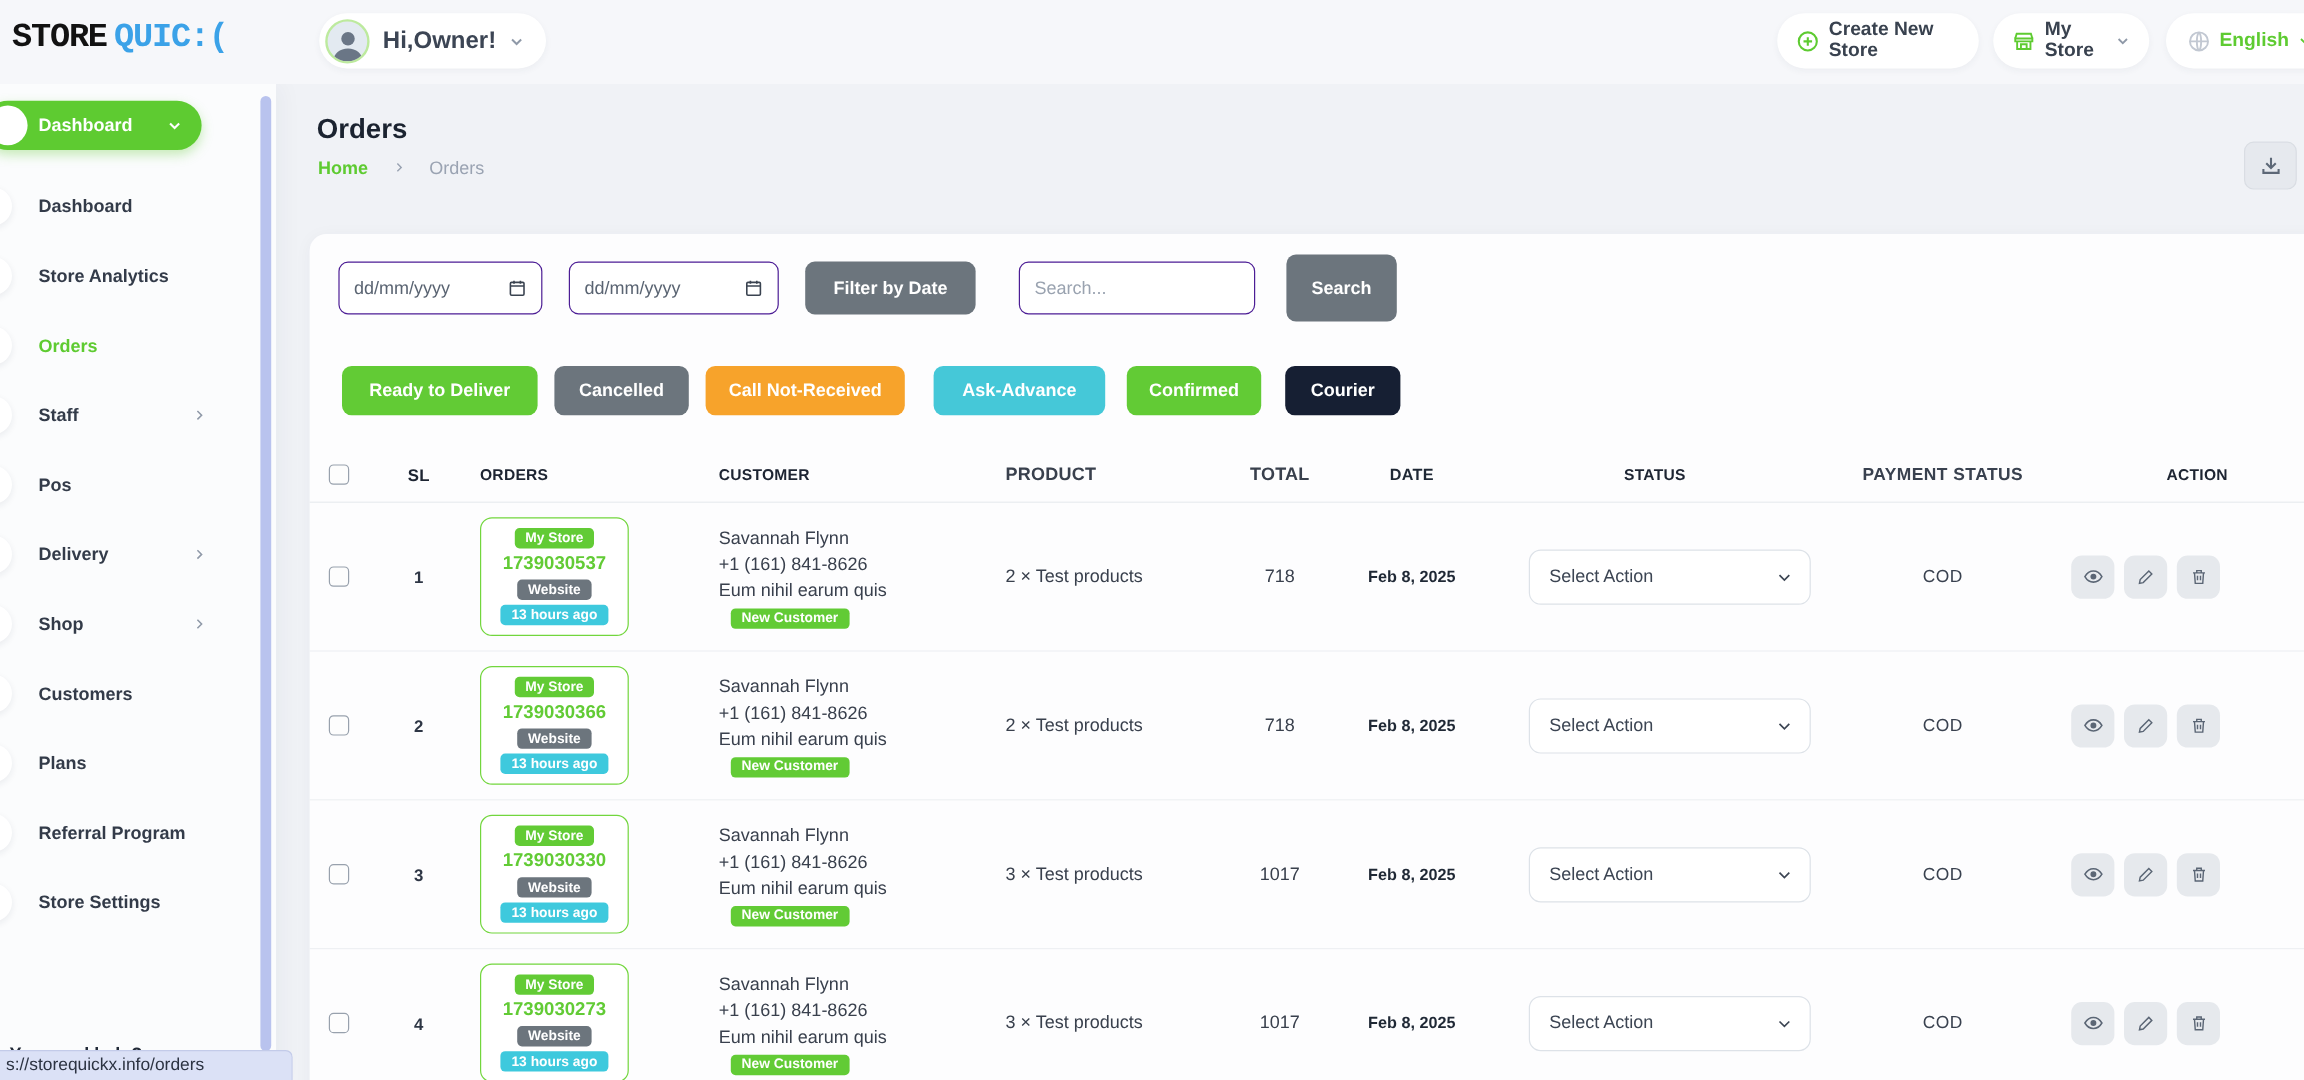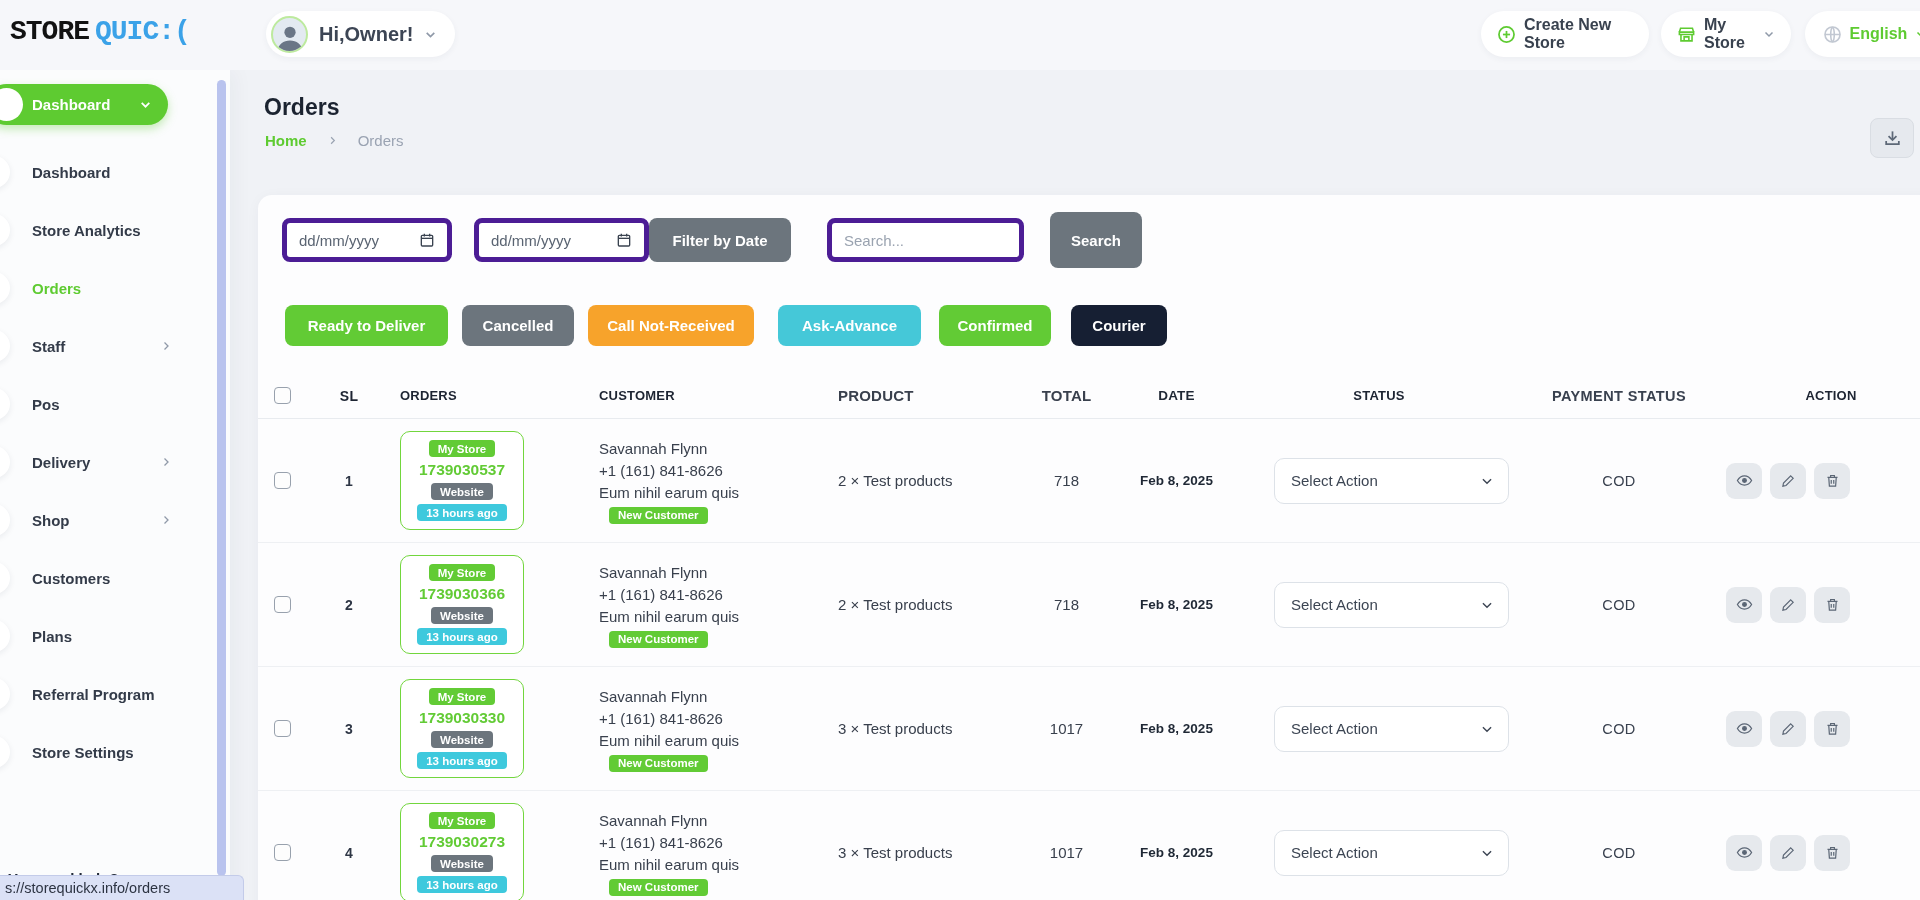--- a/index.html
+++ b/index.html
@@ -45,26 +45,26 @@
   .breadcrumb { position:absolute; left:35px; top:62px; font-size:15px; display:flex; align-items:center; gap:20px; }
   .bc-home { color:#5ecb31; font-weight:600; cursor:pointer; }
   .bc-sep { color:#9aa3b2; }
   .bc-cur { color:#9aa3b2; }
   .download-btn { position:absolute; right:6px; top:48px; width:44px; height:40px; background:#e6e9ee; border:1px solid #d9dde3; border-radius:8px; display:flex; align-items:center; justify-content:center; color:#5d6877; cursor:pointer; }
 
   .card { position:absolute; left:28px; top:125px; right:-16px; bottom:-20px; background:#fdfdfe; border-radius:14px 0 0 0; box-shadow:0 2px 14px rgba(30,40,70,.04); }
 
   
   .filters { position:absolute; left:24px; top:17px; display:flex; align-items:center; }
-  .input-box { height:44px; border:5px solid #4c1d95; border-radius:8px; background:#fff; display:flex; align-items:center; padding:0 12px; font-size:15px; color:#5a6472; cursor:text; }
+  .input-box { height:44px; border:1px solid #4c1d95; border-radius:8px; background:#fff; display:flex; align-items:center; padding:0 12px; font-size:15px; color:#5a6472; cursor:text; }
   .date-input { width:170px; justify-content:space-between; }
   .d2 { margin-left:22px; width:175px; }
   .cal-ic { color:#3a4350; display:flex; }
   .btn { border:none; border-radius:8px; color:#fff; font-weight:700; font-size:15px; cursor:pointer; font-family:inherit; }
-  .btn-filterdate { width:142px; height:44px; background:#6c757d; }
+  .btn-filterdate { margin-left:22px; width:142px; height:44px; background:#6c757d; }
   .search-input { margin-left:36px; width:197px; color:#9aa3b0; }
   .btn-search { margin-left:26px; width:92px; height:56px; background:#6c757d; }
 
   
   .status-row { position:absolute; left:27px; top:110px; display:flex; align-items:flex-start; }
   .sbtn { height:41px; border-radius:8px; padding:0 18px; white-space:nowrap; }
   .sb-green  { background:#62cb35; width:163px; }
   .sb-gray   { background:#6c757d; width:112px; margin-left:14px; }
   .sb-orange { background:#f7a32b; width:166px; margin-left:14px; }
   .sb-cyan   { background:#45c8d8; width:143px; margin-left:24px; }

